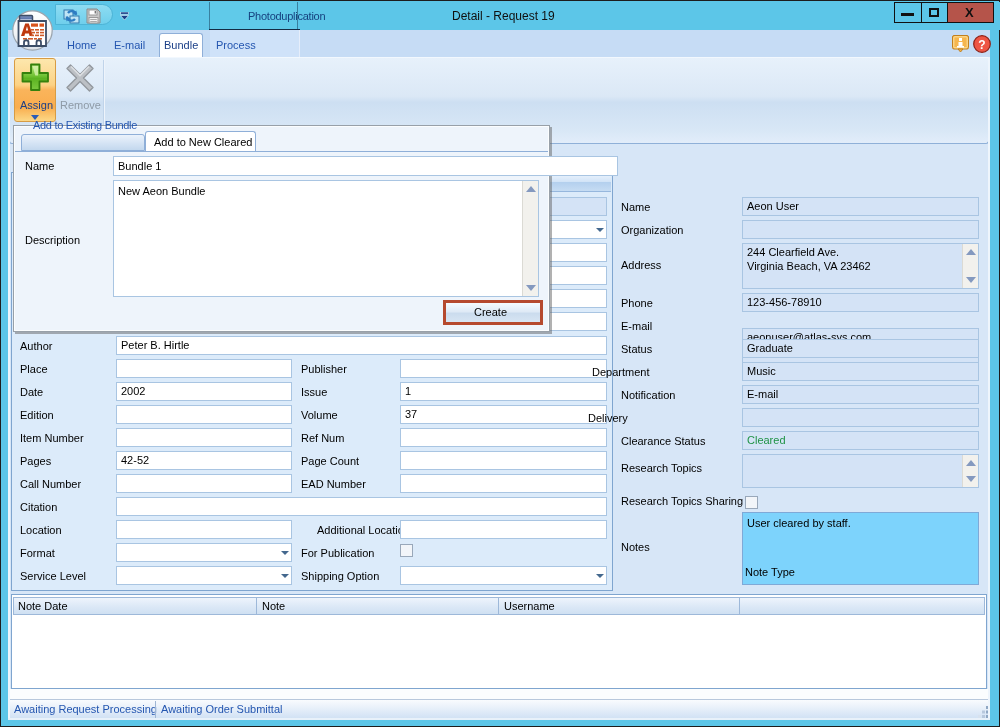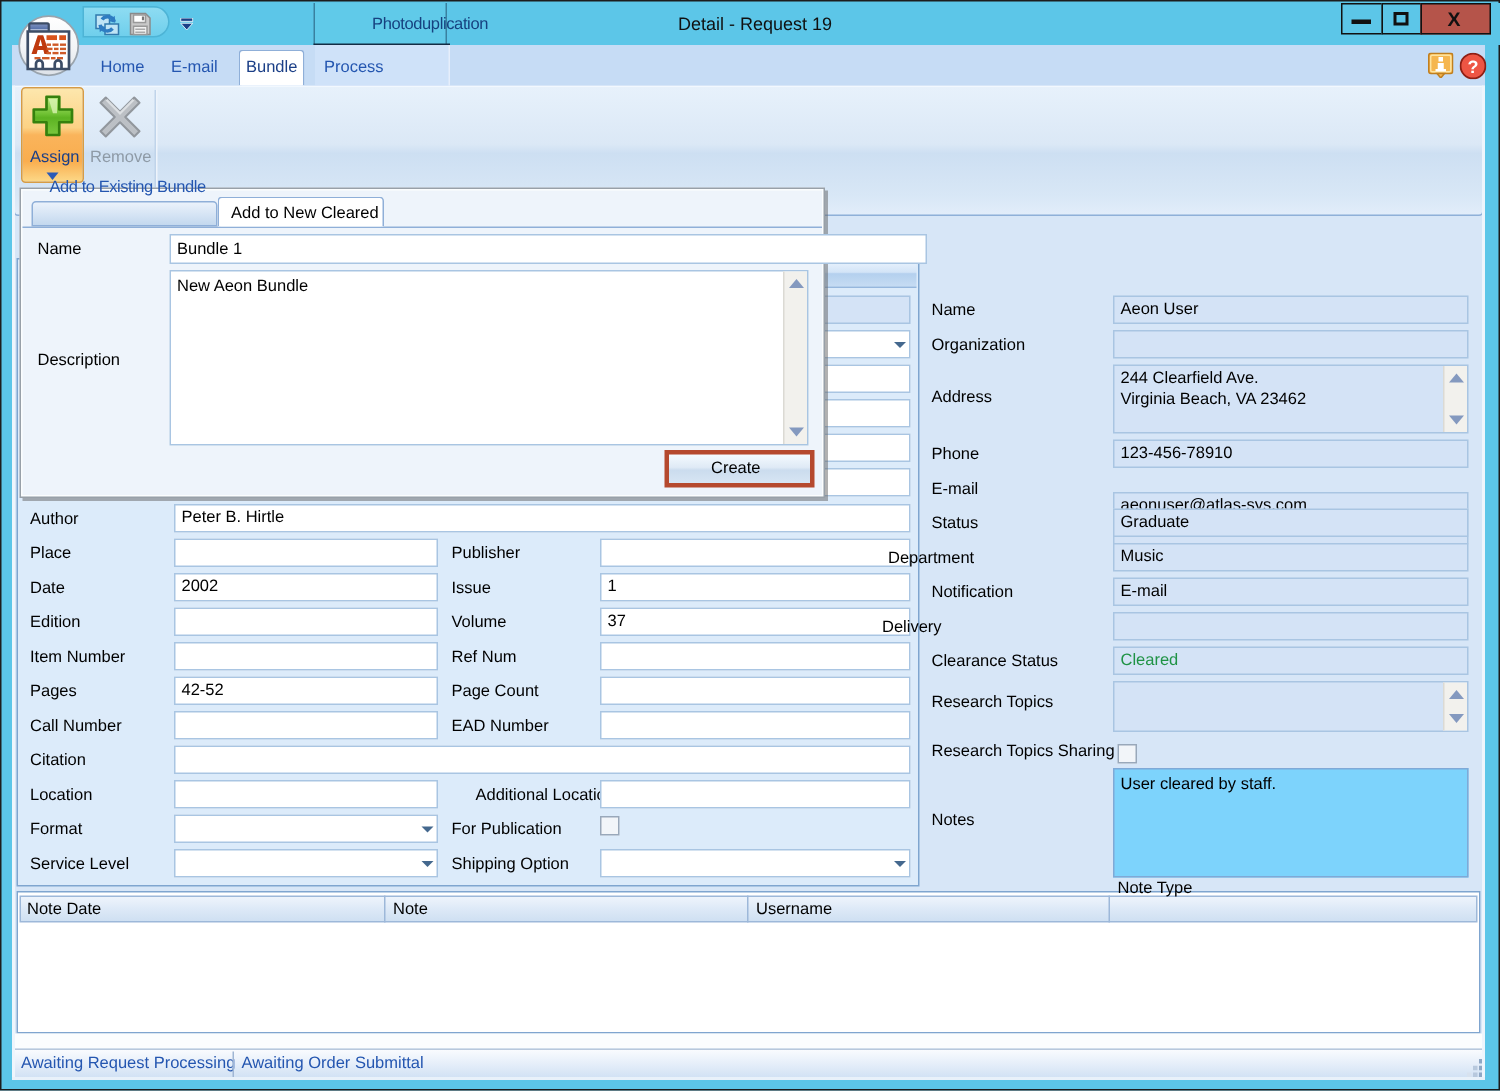--- a/index.html
+++ b/index.html
@@ -286,21 +286,21 @@
   <div class="lbl" style="left:613px;top:511px;">Notes</div>
   <div class="field" style="left:734px;top:482px;width:237px;height:73px;background:#7dd3fc;border-color:#7fa9d7;">
         <span class="v" style="top:4px;">User cleared by staff.</span>
       </div>
 
   <div class="abs" style="left:3px;top:564px;width:976px;height:95px;background:#fff;border:1px solid #7fa5cf;"></div>
   <div class="abs" style="left:5px;top:567px;width:972px;height:18px;background:linear-gradient(180deg,#eef4fc 0%,#dde9f7 50%,#cfe0f2 100%);border:1px solid #9db8d9;"></div>
   <div class="lbl" style="left:10px;top:570px;">Note Date</div>
   <div class="lbl" style="left:254px;top:570px;">Note</div>
   <div class="lbl" style="left:496px;top:570px;">Username</div>
-  <div class="lbl" style="left:737px;top:556px;text-align:right;">Note Type</div>
+  <div class="lbl" style="left:737px;top:536px;text-align:right;">Note Type</div>
   <div class="abs" style="left:248px;top:567px;width:1px;height:18px;background:#9db8d9;"></div>
   <div class="abs" style="left:490px;top:567px;width:1px;height:18px;background:#9db8d9;"></div>
   <div class="abs" style="left:731px;top:567px;width:1px;height:18px;background:#9db8d9;"></div>
 
   <div class="abs" style="left:1px;top:659px;width:980px;height:10px;background:#fbfdfe;"></div>
 
   <div class="abs" style="left:1px;top:669px;width:980px;height:21px;background:linear-gradient(180deg,#f9fbfe 0%,#e8f0fa 40%,#cddff3 100%);border-top:1px solid #b8c8dc;"></div>
   <div class="abs lbl" style="left:6px;top:673px;color:#2456b0;">Awaiting Request Processing</div>
   <div class="abs" style="left:147px;top:671px;width:1px;height:17px;background:#9fb6d4;"></div>
   <div class="abs lbl" style="left:153px;top:673px;color:#2456b0;">Awaiting Order Submittal</div>

